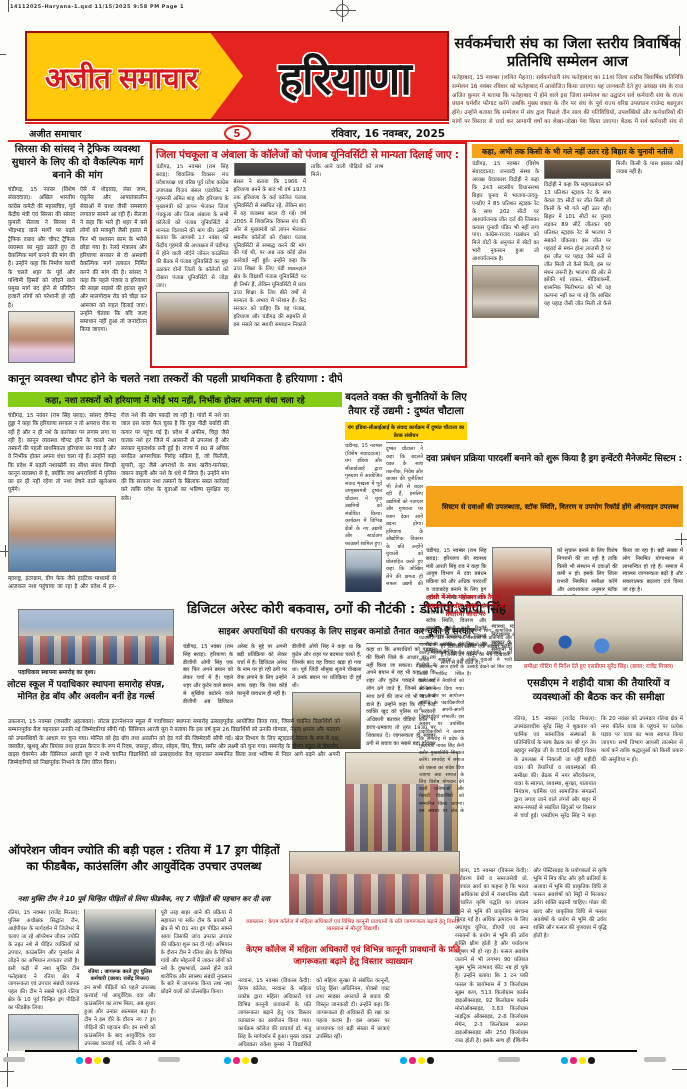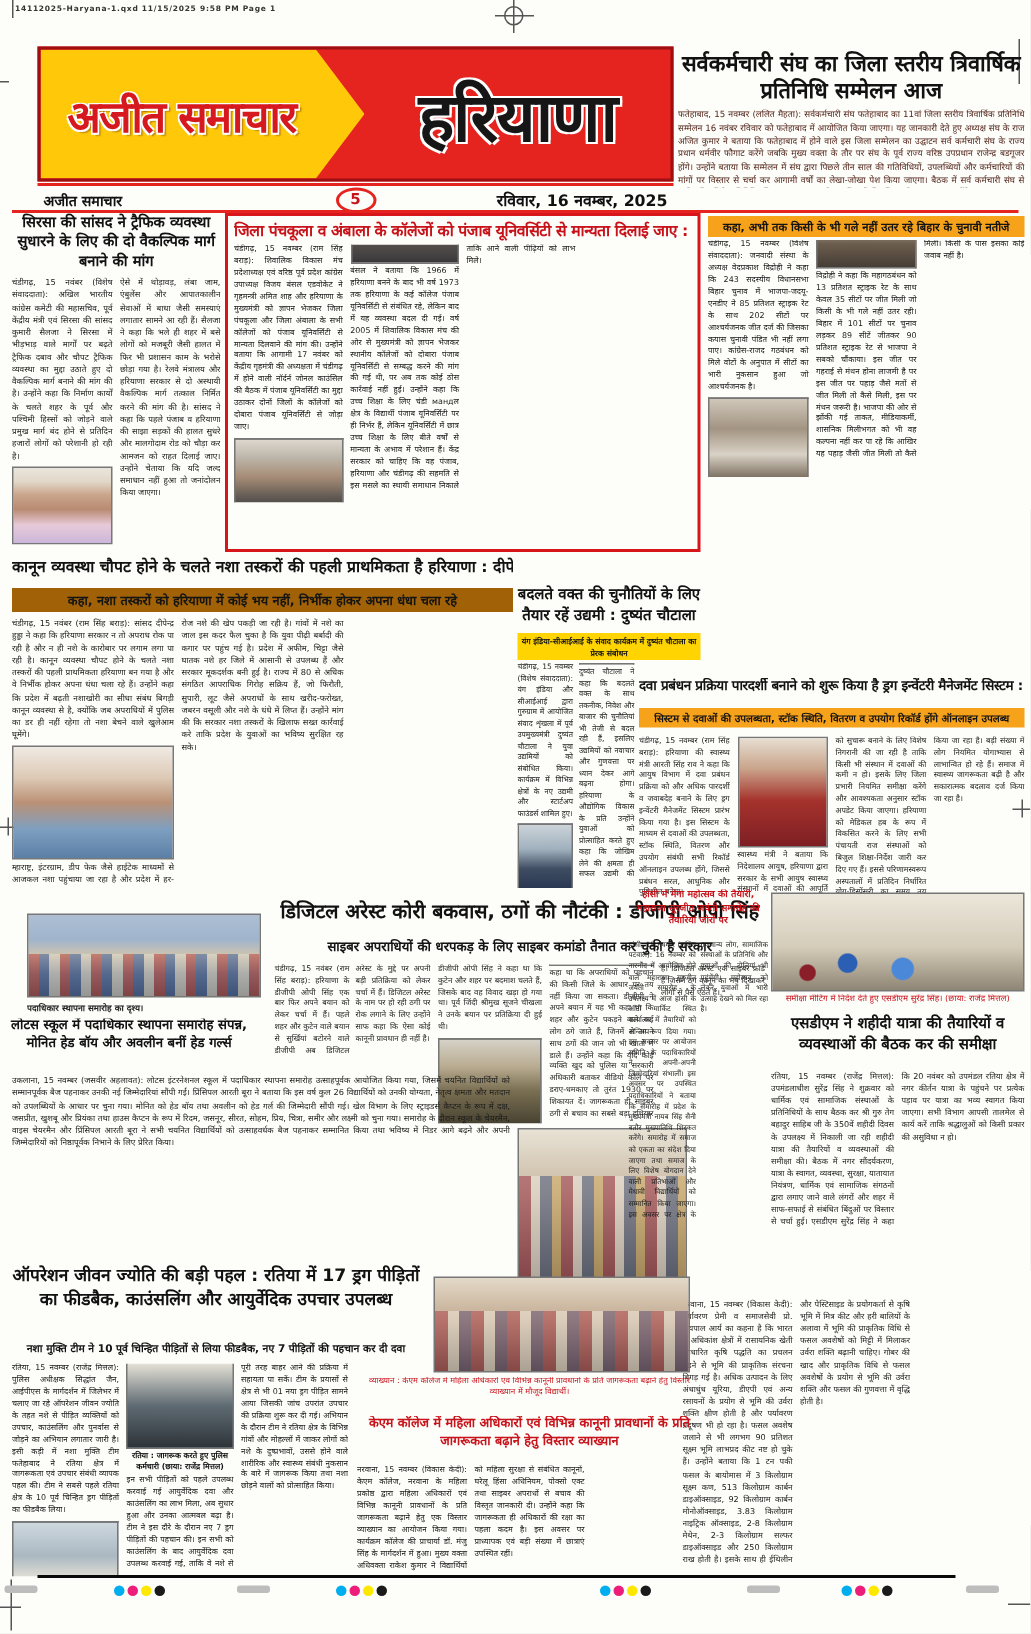--- a/index.html
+++ b/index.html
@@ -33,21 +33,21 @@
      text-shadow:1.5px 1.5px 0 #fff,-1.5px -1.5px 0 #fff,1.5px -1.5px 0 #fff,-1.5px 1.5px 0 #fff;font-family:Liberation Serif, serif;}
   .strip{left:25px;top:122px;width:424px;height:20px;border-top:2px solid #e5231f;display:flex;align-items:center;padding:0 4px;}
   .strip-name{flex:1;font-size:9.5px;font-weight:bold;color:#111;}
   .strip-circle{width:27px;height:17px;border:2px solid #e5231f;border-radius:50%;color:#c8131b;font-weight:bold;font-size:10px;
      display:flex;align-items:center;justify-content:center;}
   .strip-date{flex:1;text-align:right;font-size:10.5px;font-weight:bold;color:#111;}
   .redrule{left:8px;top:140px;width:671px;height:2px;background:#e5231f;}
   
   .bar-yellow{background:#ffd400;}
   .bar-orange{background:#f7a21b;}
-  .bar-green{background:#a16207;}
+  .bar-green{background:#84cc16;}
   
   .ph-woman{height:52px;background:linear-gradient(180deg,#e9e4db 0%,#e2d8c9 18%,#caa58c 36%,#b98a72 55%,#e7c9d8 76%,#cbb7dc 100%);}
   .ph-bansal{height:56px;background:linear-gradient(180deg,#ddd8d0 0%,#bcb5a9 22%,#a78d77 45%,#5c5550 72%,#39383a 100%);}
   .ph-vidrohi{height:72px;background:linear-gradient(180deg,#cfc7ba 0%,#a39482 28%,#d9d2c6 52%,#6b5d4e 78%,#463d35 100%);}
   .ph-deepender{height:76px;background:linear-gradient(180deg,#f0eae3 0%,#dcc9b5 28%,#bb9176 50%,#7e9fc0 74%,#5b80a6 100%);}
   .ph-dushyant{height:44px;background:linear-gradient(180deg,#ccd3d9 0%,#9fb0bd 38%,#3e4d62 68%,#283550 100%);}
   .ph-minister{height:74px;background:linear-gradient(180deg,#e6ded2 0%,#caa58c 28%,#a5322c 58%,#7e1f24 100%);}
   .ph-dgp{height:58px;background:linear-gradient(180deg,#d6d2c8 0%,#b8ab90 32%,#7a6f52 60%,#45402f 100%);}
   .photo-wide{border:1px solid #777;}
   .photo-lotus{background-image:repeating-linear-gradient(90deg,rgba(190,60,50,.5) 0 7px,rgba(60,90,150,.5) 7px 14px,rgba(235,225,205,.5) 14px 21px),
@@ -151,21 +151,21 @@
     <div class="sub bar-yellow" style="font-size:5.2px;padding:1px;margin:2px 0;">यंग इंडिया-सीआईआई के संवाद कार्यक्रम में दुष्यंत चौटाला का प्रेरक संबोधन</div>
     <div class="jbody c2" style="width:78px;font-size:5px;column-gap:4px;height:150px;">
       <span>चंडीगढ़, 15 नवम्बर (विशेष संवाददाता): यंग इंडिया और सीआईआई द्वारा गुरुग्राम में आयोजित संवाद शृंखला में पूर्व उपमुख्यमंत्री दुष्यंत चौटाला ने युवा उद्यमियों को संबोधित किया। कार्यक्रम में विभिन्न क्षेत्रों के नए उद्यमी और स्टार्टअप फाउंडर्स शामिल हुए।</span>
       <span class="ph ph-dushyant" style="display:block;"></span>
       <span>दुष्यंत चौटाला ने कहा कि बदलते वक्त के साथ तकनीक, निवेश और बाजार की चुनौतियां भी तेजी से बदल रही हैं, इसलिए उद्यमियों को नवाचार और गुणवत्ता पर ध्यान देकर आगे बढ़ना होगा। हरियाणा के औद्योगिक विकास के प्रति उन्होंने युवाओं को प्रोत्साहित करते हुए कहा कि जोखिम लेने की क्षमता ही सफल उद्यमी की पहचान है। कार्यक्रम में विभिन्न क्षेत्रों के नए उद्यमी और प्रतिभागियों ने संबोधन को सराहा।</span>
     </div>
   </div>
 
   <div class="abs" style="left:426px;top:452px;width:257px;height:146px;">
     <div class="hl" style="font-size:9px;white-space:nowrap;letter-spacing:-0.2px;height:14px;">दवा प्रबंधन प्रक्रिया पारदर्शी बनाने को शुरू किया है ड्रग इन्वेंटरी मैनेजमेंट सिस्टम : स्वास्थ्य मंत्री</div>
-    <div class="sub bar-orange" style="font-size:6.8px;padding:2px;margin:6px 0;white-space:nowrap;">सिस्टम से दवाओं की उपलब्धता, स्टॉक स्थिति, वितरण व उपयोग रिकॉर्ड होंगे ऑनलाइन उपलब्ध</div>
+    <div class="sub bar-orange" style="font-size:6.8px;padding:16px;margin:20px 0;white-space:nowrap;">सिस्टम से दवाओं की उपलब्धता, स्टॉक स्थिति, वितरण व उपयोग रिकॉर्ड होंगे ऑनलाइन उपलब्ध</div>
     <div class="jbody c4" style="font-size:5.2px;height:110px;">
       <span>चंडीगढ़, 15 नवम्बर (राम सिंह बराड़): हरियाणा की स्वास्थ्य मंत्री आरती सिंह राव ने कहा कि आयुष विभाग में दवा प्रबंधन प्रक्रिया को और अधिक पारदर्शी व जवाबदेह बनाने के लिए ड्रग इन्वेंटरी मैनेजमेंट सिस्टम प्रारंभ किया गया है। इस सिस्टम के माध्यम से दवाओं की उपलब्धता, स्टॉक स्थिति, वितरण और उपयोग संबंधी सभी रिकॉर्ड ऑनलाइन उपलब्ध होंगे, जिससे प्रबंधन सरल, आधुनिक और पुष्टिशील बनेगा।</span>
       <span class="ph ph-minister" style="display:block;"></span>
       <span>स्वास्थ्य मंत्री ने बताया कि निदेशालय आयुष, हरियाणा द्वारा सरकार के सभी आयुष स्वास्थ्य संस्थानों में दवाओं की आपूर्ति को सुचारू बनाने के लिए विशेष निगरानी की जा रही है ताकि किसी भी संस्थान में दवाओं की कमी न हो। इसके लिए जिला प्रभारी नियमित समीक्षा करेंगे और आवश्यकता अनुसार स्टॉक अपडेट किया जाएगा। हरियाणा को मेडिकल हब के रूप में विकसित करने के लिए सभी पंचायती राज संस्थाओं को बिजुल शिक्षा-निर्देश जारी कर दिए गए हैं। इससे परिणामस्वरूप अस्पतालों में प्रतिदिन निर्धारित योग-डिस्पेंसरी का समय तय किया जा रहा है। बड़ी संख्या में लोग नियमित योगाभ्यास से लाभान्वित हो रहे हैं। समाज में स्वास्थ्य जागरूकता बढ़ी है और सकारात्मक बदलाव दर्ज किया जा रहा है।</span>
     </div>
   </div>
 
   <div class="abs hl" style="left:183px;top:600px;width:327px;font-size:13px;white-space:nowrap;height:20px;">डिजिटल अरेस्ट कोरी बकवास, ठगों की नौटंकी : डीजीपी ओपी सिंह</div>
   <div class="abs sub" style="left:183px;top:625px;width:327px;font-size:8.8px;font-weight:800;white-space:nowrap;height:14px;">साइबर अपराधियों की धरपकड़ के लिए साइबर कमांडो तैनात कर चुकी है सरकार</div>
   <div class="abs jbody c2" style="left:183px;top:643px;width:104px;font-size:5.2px;column-gap:4px;height:70px;">चंडीगढ़, 15 नवंबर (राम सिंह बराड़): हरियाणा के डीजीपी ओपी सिंह एक बार फिर अपने बयान को लेकर चर्चा में हैं। पहले शहर और कुटेन वाले बयान से सुर्खियां बटोरने वाले डीजीपी अब डिजिटल अरेस्ट के मुद्दे पर अपनी बड़ी प्रतिक्रिया को लेकर चर्चा में हैं। डिजिटल अरेस्ट के नाम पर हो रही ठगी पर रोक लगाने के लिए उन्होंने साफ कहा कि ऐसा कोई कानूनी प्रावधान ही नहीं है।</div>
@@ -185,21 +185,21 @@
   <div class="abs jbody c2" style="left:419px;top:627px;width:93px;font-size:4.8px;column-gap:3px;height:192px;">हांसी, 15 नवम्बर (ललित पटवाल): 16 नवम्बर को नारनौंद में आयोजित होने वाले महाराजा सूरजीत जयंती समारोह के उपलक्ष्य में आज हांसी के ऑटो मार्किट स्थित कार्यालय में तैयारियों को अन्तिम रूप दिया गया। इस अवसर पर आयोजन समिति के पदाधिकारियों ने अपनी-अपनी जिम्मेदारियां संभालीं। इस अवसर पर उपस्थित पदाधिकारियों ने बताया कि समारोह में प्रदेश के मुख्यमंत्री नायब सिंह सैनी बतौर मुख्यातिथि शिरकत करेंगे। समारोह में समाज को एकता का संदेश दिया जाएगा तथा समाज के लिए विशेष योगदान देने वाली प्रतिभाओं और मेधावी विद्यार्थियों को सम्मानित किया जाएगा। इस अवसर पर क्षेत्र के गणमान्य लोग, सामाजिक संस्थाओं के प्रतिनिधि और युवाओं की टोलियां भी पहुंचेंगी। महोत्सव को लेकर युवाओं में भारी उत्साह देखने को मिल रहा है।</div>
 
   <div class="abs photo-wide photo-meeting" style="left:514px;top:595px;width:169px;height:66px;"></div>
   <div class="abs cap" style="left:514px;top:663px;width:169px;height:11px;text-align:center;">समीक्षा मीटिंग में निर्देश देते हुए एसडीएम सुरेंद्र सिंह। (छाया: राजेंद्र मित्तल)</div>
   <div class="abs hl" style="left:514px;top:676px;width:169px;font-size:10px;line-height:1.35;height:36px;">एसडीएम ने शहीदी यात्रा की तैयारियों व व्यवस्थाओं की बैठक कर की समीक्षा</div>
   <div class="abs jbody c2" style="left:514px;top:714px;width:169px;font-size:5.4px;height:110px;">रतिया, 15 नवम्बर (राजेंद्र मित्तल): उपमंडलाधीश सुरेंद्र सिंह ने शुक्रवार को धार्मिक एवं सामाजिक संस्थाओं के प्रतिनिधियों के साथ बैठक कर श्री गुरु तेग बहादुर साहिब जी के 350वें शहीदी दिवस के उपलक्ष्य में निकाली जा रही शहीदी यात्रा की तैयारियों व व्यवस्थाओं की समीक्षा की। बैठक में नगर सौंदर्यकरण, यात्रा के स्वागत, व्यवस्था, सुरक्षा, यातायात नियंत्रण, धार्मिक एवं सामाजिक संगठनों द्वारा लगाए जाने वाले लंगरों और शहर में साफ-सफाई से संबंधित बिंदुओं पर विस्तार से चर्चा हुई। एसडीएम सुरेंद्र सिंह ने कहा कि 20 नवंबर को उपमंडल रतिया क्षेत्र में नगर कीर्तन यात्रा के पहुंचने पर प्रत्येक पड़ाव पर यात्रा का भव्य स्वागत किया जाएगा। सभी विभाग आपसी तालमेल से कार्य करें ताकि श्रद्धालुओं को किसी प्रकार की असुविधा न हो।</div>
 
   <div class="abs jbody c3" style="left:455px;top:866px;width:230px;font-size:5.4px;height:186px;">नरवाना, 15 नवम्बर (विकास केदी): पर्यावरण प्रेमी व समाजसेवी प्रो. जयपाल आर्य का कहना है कि भारत में अधिकांश क्षेत्रों में रासायनिक खेती आधारित कृषि पद्धति का प्रचलन बढ़ने से भूमि की प्राकृतिक संरचना बिगड़ गई है। अधिक उत्पादन के लिए अंधाधुंध यूरिया, डीएपी एवं अन्य रसायनों के प्रयोग से भूमि की उर्वरा शक्ति क्षीण होती है और पर्यावरण प्रदूषण भी हो रहा है। फसल अवशेष जलाने से भी लगभग 90 प्रतिशत सूक्ष्म भूमि लाभप्रद कीट नष्ट हो चुके हैं। उन्होंने बताया कि 1 टन पकी फसल के बायोमास में 3 किलोग्राम सूक्ष्म कण, 513 किलोग्राम कार्बन डाइऑक्साइड, 92 किलोग्राम कार्बन मोनोऑक्साइड, 3.83 किलोग्राम नाइट्रिक ऑक्साइड, 2-8 किलोग्राम मेथेन, 2-3 किलोग्राम सल्फर डाइऑक्साइड और 250 किलोग्राम राख होती है। इसके साथ ही ईथिलीन और पेस्टिसाइड के प्रयोगकर्ता से कृषि भूमि में मित्र कीट और हरी बालियों के अलावा में भूमि की प्राकृतिक विधि से फसल अवशेषों को मिट्टी में मिलाकर उर्वरा शक्ति बढ़ानी चाहिए। गोबर की खाद और प्राकृतिक विधि से फसल अवशेषों के प्रयोग से भूमि की उर्वरा शक्ति और फसल की गुणवत्ता में वृद्धि होती है।</div>
 
   <div class="abs hl" style="left:8px;top:842px;width:272px;font-size:11.5px;line-height:1.4;height:50px;">ऑपरेशन जीवन ज्योति की बड़ी पहल : रतिया में 17 ड्रग पीड़ितों का फीडबैक, काउंसलिंग और आयुर्वेदिक उपचार उपलब्ध</div>
-  <div class="abs sub red" style="left:8px;top:894px;width:272px;font-size:7px;height:13px;white-space:nowrap;">नशा मुक्ति टीम ने 10 पूर्व चिन्हित पीड़ितों से लिया फीडबैक, नए 7 पीड़ितों की पहचान कर दी दवा</div>
+  <div class="abs sub red" style="left:8px;top:894px;width:272px;font-size:7px;height:13px;white-space:nowrap;font-style:italic;">नशा मुक्ति टीम ने 10 पूर्व चिन्हित पीड़ितों से लिया फीडबैक, नए 7 पीड़ितों की पहचान कर दी दवा</div>
   <div class="abs jbody c3" style="left:8px;top:909px;width:224px;font-size:5.3px;height:142px;">
     <span>रतिया, 15 नवम्बर (राजेंद्र मित्तल): पुलिस अधीक्षक सिद्धांत जैन, आईपीएस के मार्गदर्शन में जिलेभर में चलाए जा रहे ऑपरेशन जीवन ज्योति के तहत नशे से पीड़ित व्यक्तियों को उपचार, काउंसलिंग और पुनर्वास से जोड़ने का अभियान लगातार जारी है। इसी कड़ी में नशा मुक्ति टीम फतेहाबाद ने रतिया क्षेत्र में जागरूकता एवं उपचार संबंधी व्यापक पहल की। टीम ने सबसे पहले रतिया क्षेत्र के 10 पूर्व चिन्हित ड्रग पीड़ितों का फीडबैक लिया।</span>
     <span class="ph ph-ratiya" style="display:block;"></span>
     <span class="flow-cap" style="display:block;">रतिया : जागरूक करते हुए पुलिस कर्मचारी (छाया: राजेंद्र मित्तल)</span>
     <span>इन सभी पीड़ितों को पहले उपलब्ध करवाई गई आयुर्वेदिक दवा और काउंसलिंग का लाभ मिला, अब सुधार हुआ और उनका आत्मबल बढ़ा है। टीम ने इस दौरे के दौरान नए 7 ड्रग पीड़ितों की पहचान की। इन सभी को काउंसलिंग के बाद आयुर्वेदिक दवा उपलब्ध करवाई गई, ताकि वे नशे से पूरी तरह बाहर आने की प्रक्रिया में सहायता पा सकें। टीम के प्रयासों से क्षेत्र से भी 01 नया ड्रग पीड़ित सामने आया जिसकी जांच उपरांत उपचार की प्रक्रिया शुरू कर दी गई। अभियान के दौरान टीम ने रतिया क्षेत्र के विभिन्न गांवों और मोहल्लों में जाकर लोगों को नशे के दुष्प्रभावों, उससे होने वाले शारीरिक और स्वास्थ्य संबंधी नुकसान के बारे में जागरूक किया तथा नशा छोड़ने वालों को प्रोत्साहित किया।</span>
   </div>
 
   <div class="abs photo-wide photo-class" style="left:289px;top:851px;width:171px;height:64px;"></div>
   <div class="abs cap" style="left:238px;top:918px;width:230px;height:24px;text-align:center;font-size:5.4px;">व्याख्यान : केएम कॉलेज में महिला अधिकारों एवं विभिन्न कानूनी प्रावधानों के प्रति जागरूकता बढ़ाने हेतु विस्तार व्याख्यान में मौजूद विद्यार्थी।</div>
   <div class="abs hl red" style="left:238px;top:944px;width:230px;font-size:8.5px;line-height:1.4;height:30px;">केएम कॉलेज में महिला अधिकारों एवं विभिन्न कानूनी प्रावधानों के प्रति जागरूकता बढ़ाने हेतु विस्तार व्याख्यान</div>

